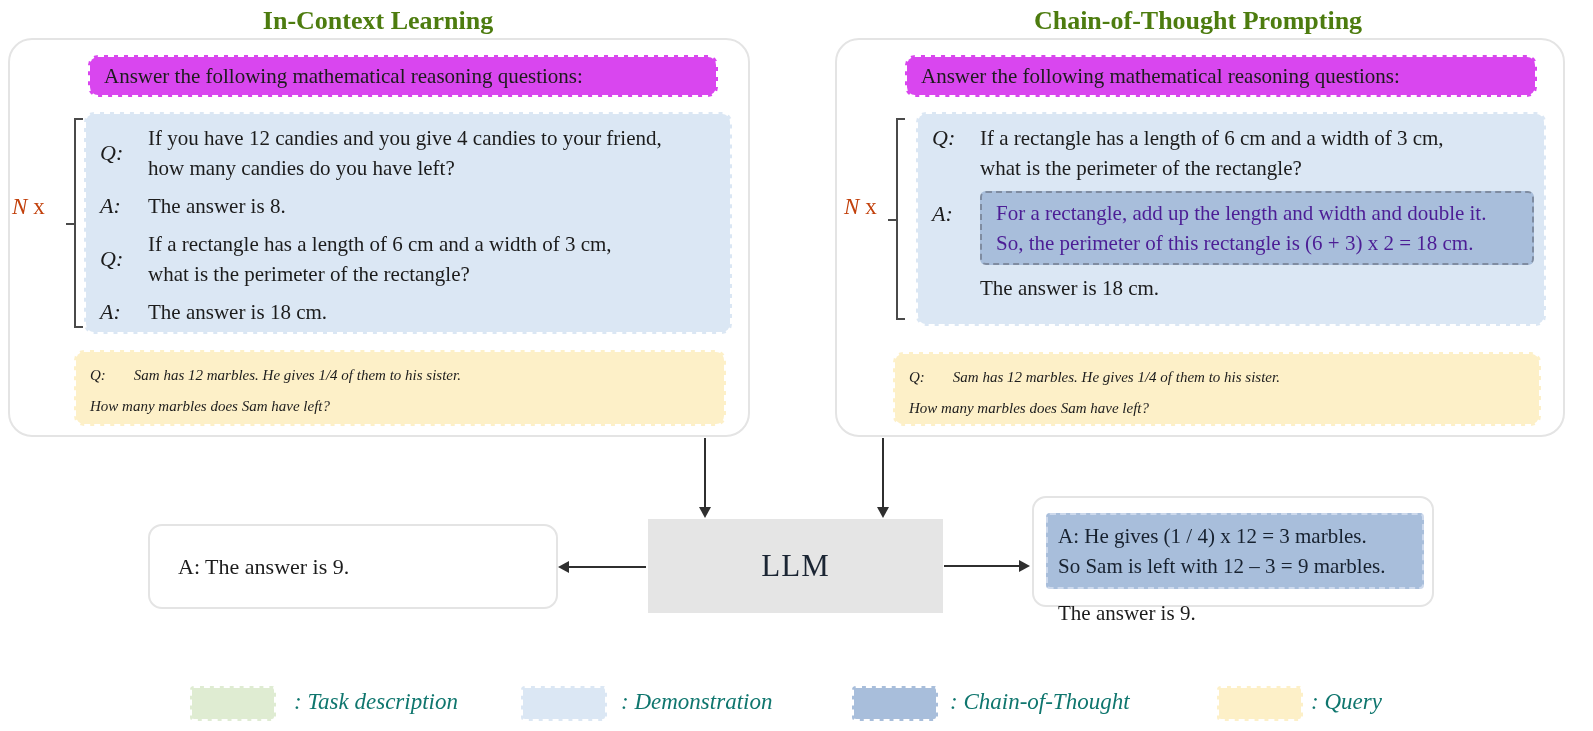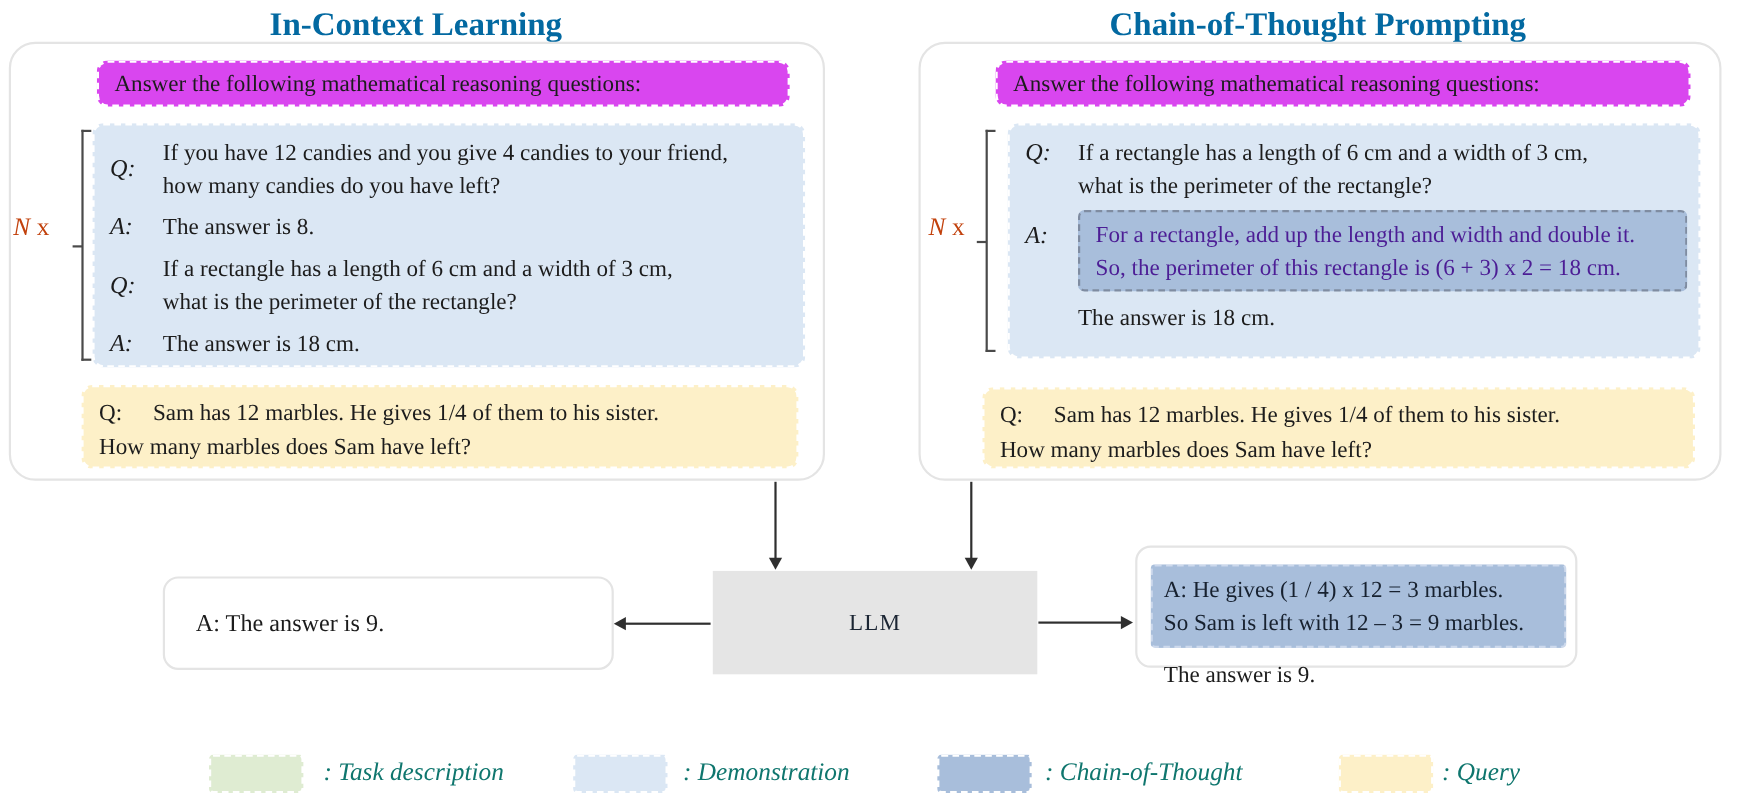--- a/index.html
+++ b/index.html
@@ -2,21 +2,21 @@
 <html><head>
 <meta charset="utf-8">
 <style>
   html,body{margin:0;padding:0;background:#fff;}
   .canvas{
     position:relative; width:1593px; height:731px; background:#fff;
     font-family:"Liberation Serif", serif; color:#1c1c1c; overflow:hidden;
   }
   .panel-title{
     position:absolute; top:6px; text-align:center;
-    font-weight:bold; font-size:30px; color:#0369a1;
+    font-weight:bold; font-size:26px; color:#4d7c0f;
   }
   .panel{
     position:absolute; top:38px; height:395px; background:#fff;
     border:2px solid #e4e4e4; border-radius:24px;
   }
   .cbox{ position:absolute; border:2.5px dashed #ffffff; border-radius:10px; box-sizing:border-box; }
   .green{ background:#d946ef; }
   .lblue{ background:#dbe7f4; }
   .yellow{ background:#fdf0c8; }
   .task-box{ display:flex; align-items:center; padding-left:14px; font-size:21px; }
@@ -24,34 +24,34 @@
   .qa-row{ display:flex; margin-bottom:8px; }
   .qa-row:last-child{ margin-bottom:0; }
   .qa-label{ width:48px; flex:0 0 48px; font-style:italic; font-size:22px; display:flex; align-items:center; }
   .qa-label.top{ align-items:flex-start; padding-top:2px; }
   .qa-text{ line-height:30px; }
   .cot-box{
     background:#a8bedb; border:2px dashed #7f8ca1; border-radius:6px;
     padding:5px 14px; line-height:30px; color:#4c1d95; box-sizing:border-box; width:578px;
   }
   .answer-line{ margin-left:48px; margin-top:9px; line-height:28px; }
-  .query-box{ padding:8px 14px; font-size:21px; line-height:31px; }
+  .query-box{ padding:8px 14px; font-size:15px; line-height:31px;font-style:italic; }
   .q-label{ margin-right:28px; }
   .nx{ position:absolute; font-size:23px; color:#c2410c; }
   .nx .nit{ font-style:italic; margin-right:6px; }
   .bracket{
     position:absolute; width:9px; box-sizing:border-box;
     border-left:2px solid #4a4a4a; border-top:2px solid #4a4a4a; border-bottom:2px solid #4a4a4a;
   }
   .bracket::before{
     content:""; position:absolute; left:-10px; top:50%; width:9px; height:2px; background:#4a4a4a;
   }
   .llm-box{
     position:absolute; background:#e5e5e5; display:flex; align-items:center; justify-content:center;
-    font-size:21px; color:#1b2533; letter-spacing:1px;
+    font-size:31px; color:#1b2533; letter-spacing:1px;
   }
   .out-box{
     position:absolute; background:#fff; border:2px solid #e4e4e4; border-radius:14px; box-sizing:border-box;
   }
   .out-left-text{ display:flex; align-items:center; height:100%; padding-left:28px; font-size:22px; }
   .out-cot{
     position:absolute; left:12px; top:15px; width:378px; box-sizing:border-box;
     background:#a8bedb; border:2px dashed #cdd9ec; border-radius:4px;
     padding:6px 10px; font-size:21px; line-height:30px; color:#17212f; white-space:nowrap;
   }

